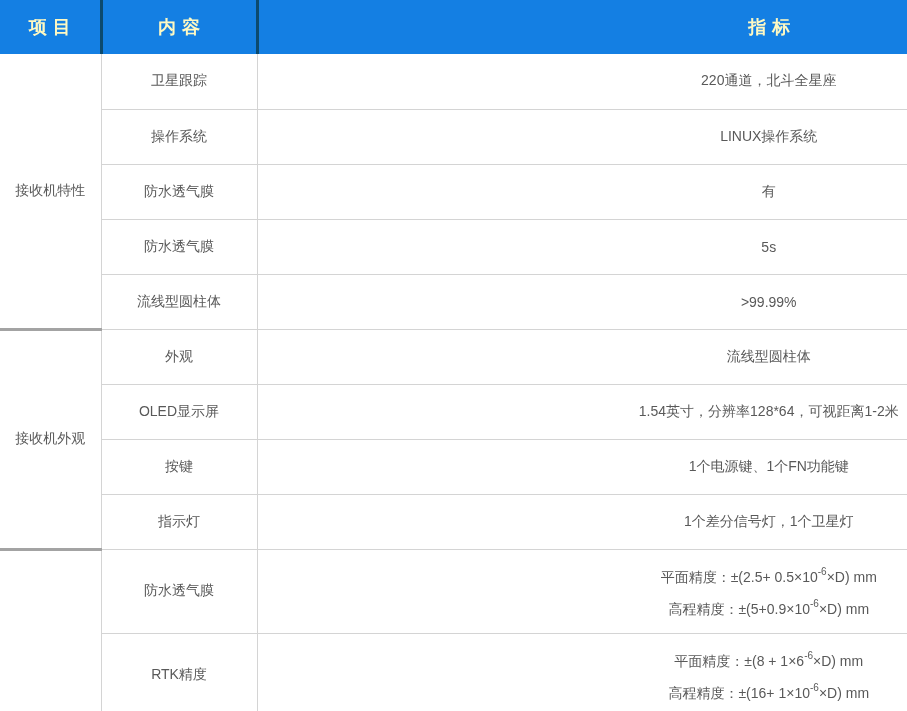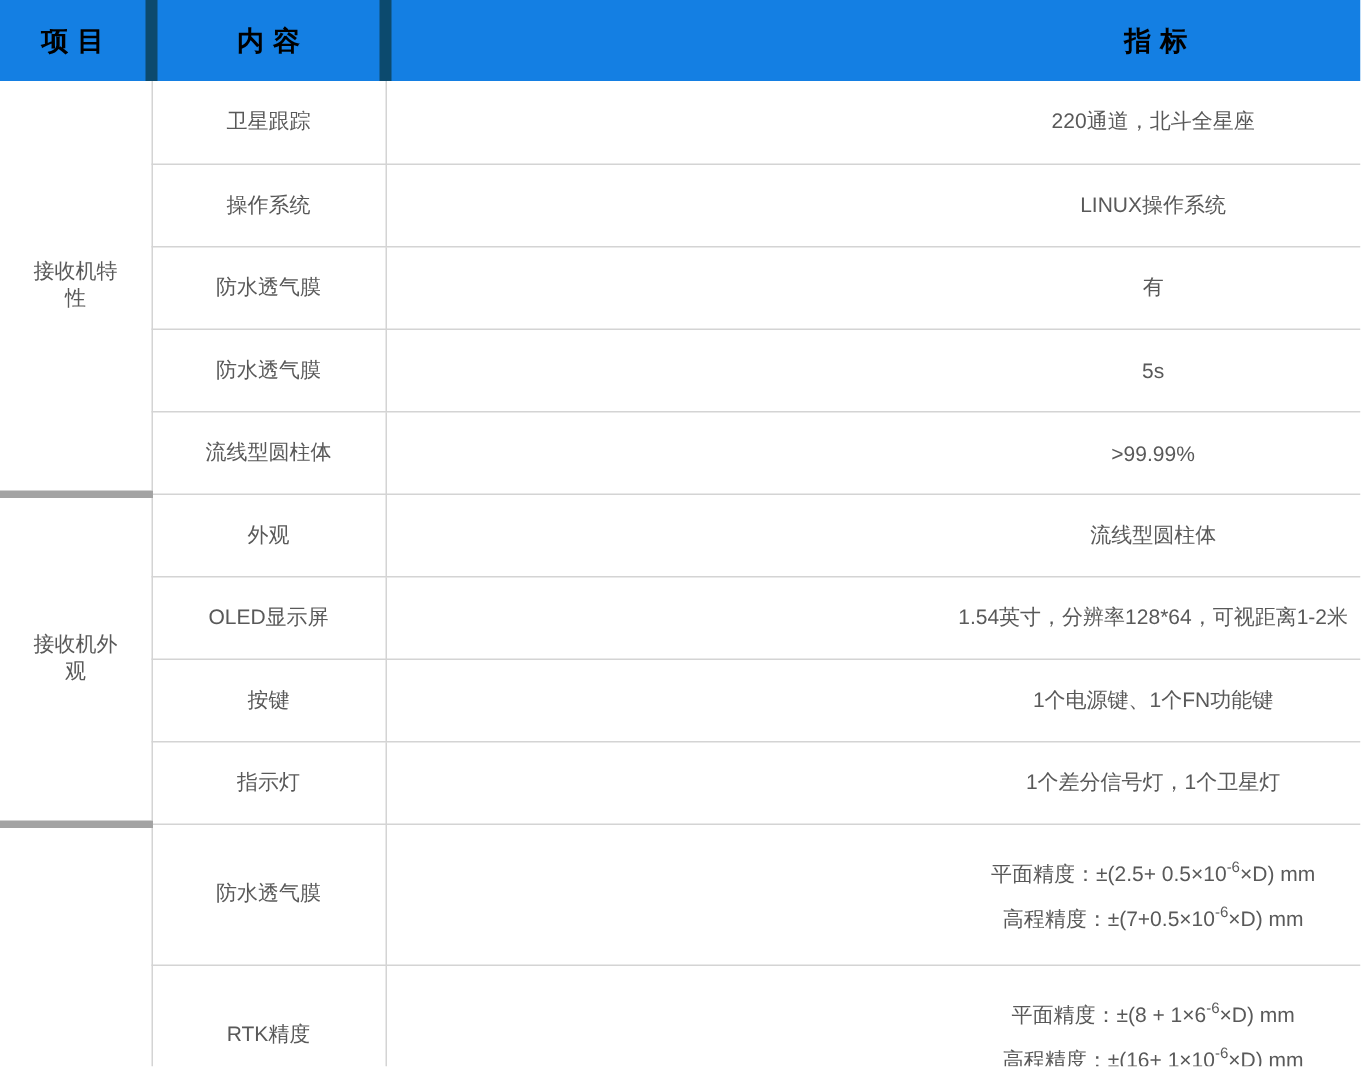--- a/index.html
+++ b/index.html
@@ -11,46 +11,46 @@
     border-collapse: collapse;
     table-layout: fixed;
     width: 1280px;
   }
   col.c1 { width: 101px; }
   col.c2 { width: 156px; }
   col.c3 { width: 1023px; }
 
   thead th {
     background: #147fe3;
-    color: #000000;
+    color: #fef9c3;
     font-size: 18px;
     font-weight: bold;
     height: 54px;
     letter-spacing: 6px;
     text-indent: 6px;
     text-align: center;
     vertical-align: middle;
     padding: 0;
   }
-  thead th + th { border-left: 8px solid #0c4a6e; }
+  thead th + th { border-left: 3px solid #0c4a6e; }
 
   tbody tr { height: 55px; }
   tbody tr.tall { height: 84px; }
 
   tbody td {
     font-size: 14px;
     color: #595959;
     text-align: center;
     vertical-align: middle;
-    padding: 16px;
+    padding: 0;
     border-bottom: 1px solid #d4d4d4;
   }
   td.group-cell {
     border-right: 1px solid #d4d4d4;
-    border-bottom: 5px solid #a3a3a3;
+    border-bottom: 3px solid #a3a3a3;
   }
   td.name-cell { border-right: 1px solid #d4d4d4; }
   .precision-line { line-height: 28px; }
   sup.exp {
     font-size: 10px;
     position: relative;
     top: -1px;
     vertical-align: super;
   }
 </style>
@@ -111,21 +111,21 @@
       <tr>
         <td class="name-cell">指示灯</td>
         <td class="value-cell">1个差分信号灯，1个卫星灯</td>
       </tr>
 
       <tr class="tall">
         <td class="group-cell" rowspan="2"></td>
         <td class="name-cell">防水透气膜</td>
         <td class="value-cell">
           <div class="precision-line"><span>平面精度：±(2.5+ 0.5×10</span><sup class="exp">-6</sup><span>×D) mm</span></div>
-          <div class="precision-line"><span>高程精度：±(7+0.5×10</span><sup class="exp">-6</sup><span>×D) mm</span></div>
+          <div class="precision-line"><span>高程精度：±(5+0.9×10</span><sup class="exp">-6</sup><span>×D) mm</span></div>
         </td>
       </tr>
       <tr class="tall">
         <td class="name-cell">RTK精度</td>
         <td class="value-cell">
           <div class="precision-line"><span>平面精度：±(8 + 1×6</span><sup class="exp">-6</sup><span>×D) mm</span></div>
           <div class="precision-line"><span>高程精度：±(16+ 1×10</span><sup class="exp">-6</sup><span>×D) mm</span></div>
         </td>
       </tr>
     </tbody>

